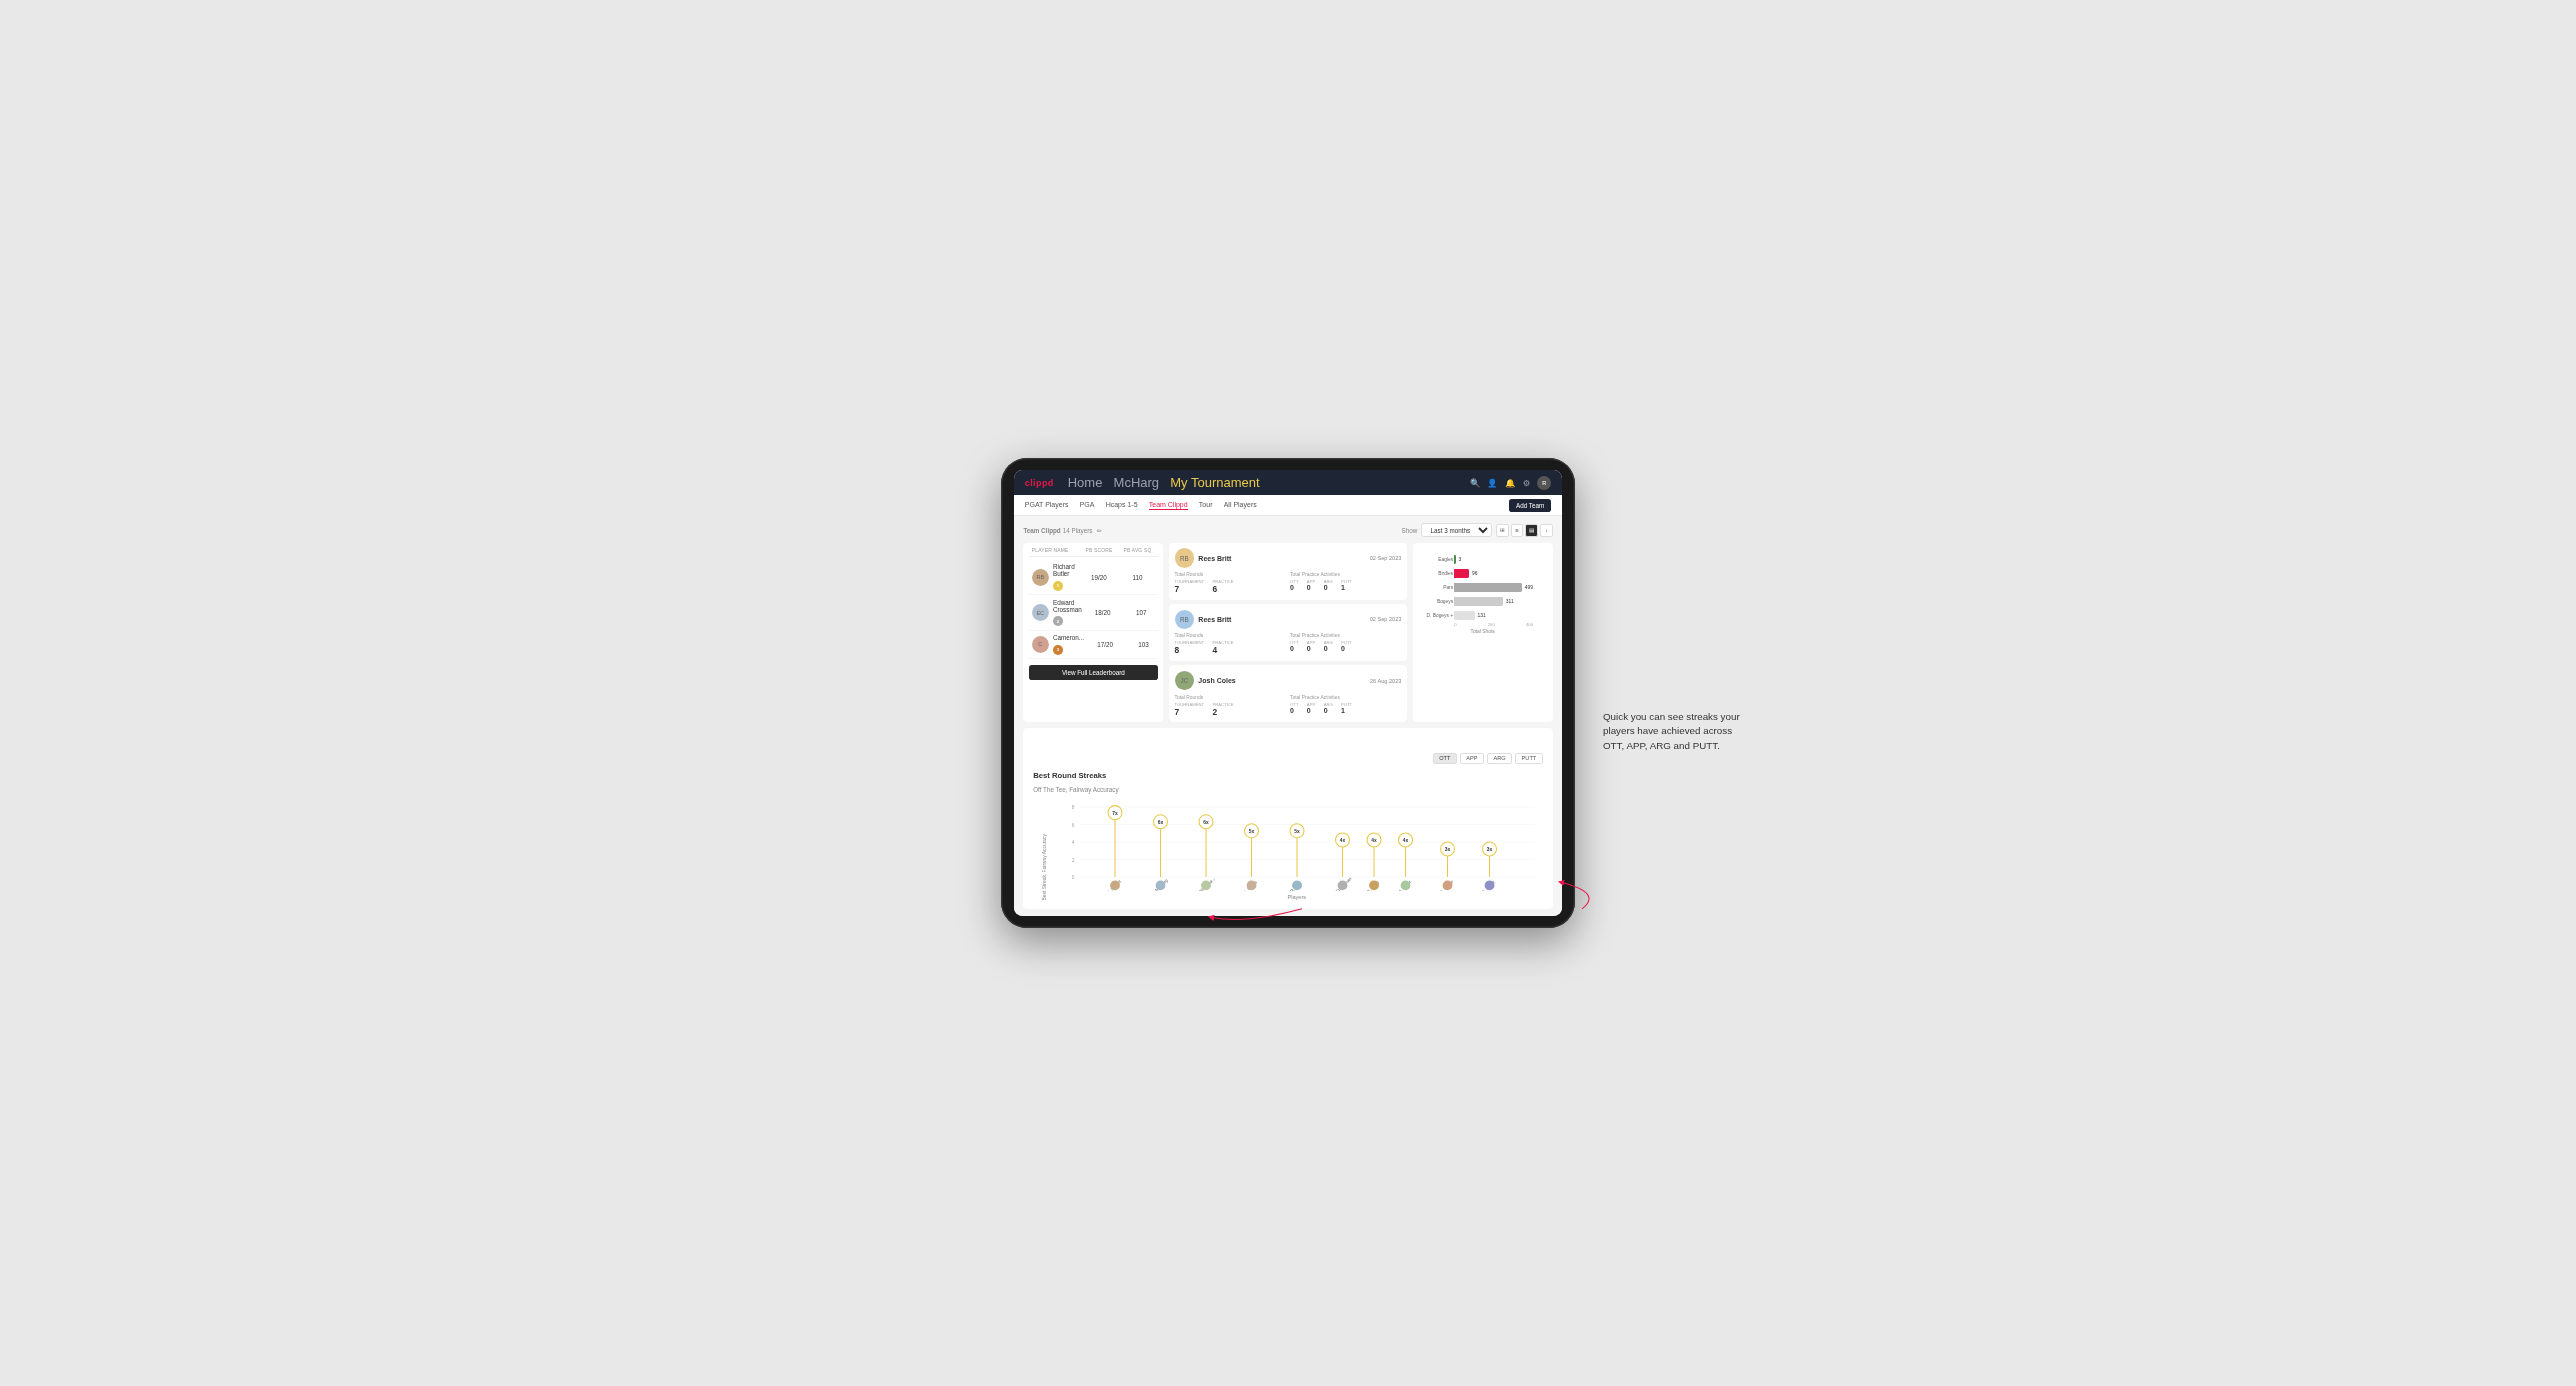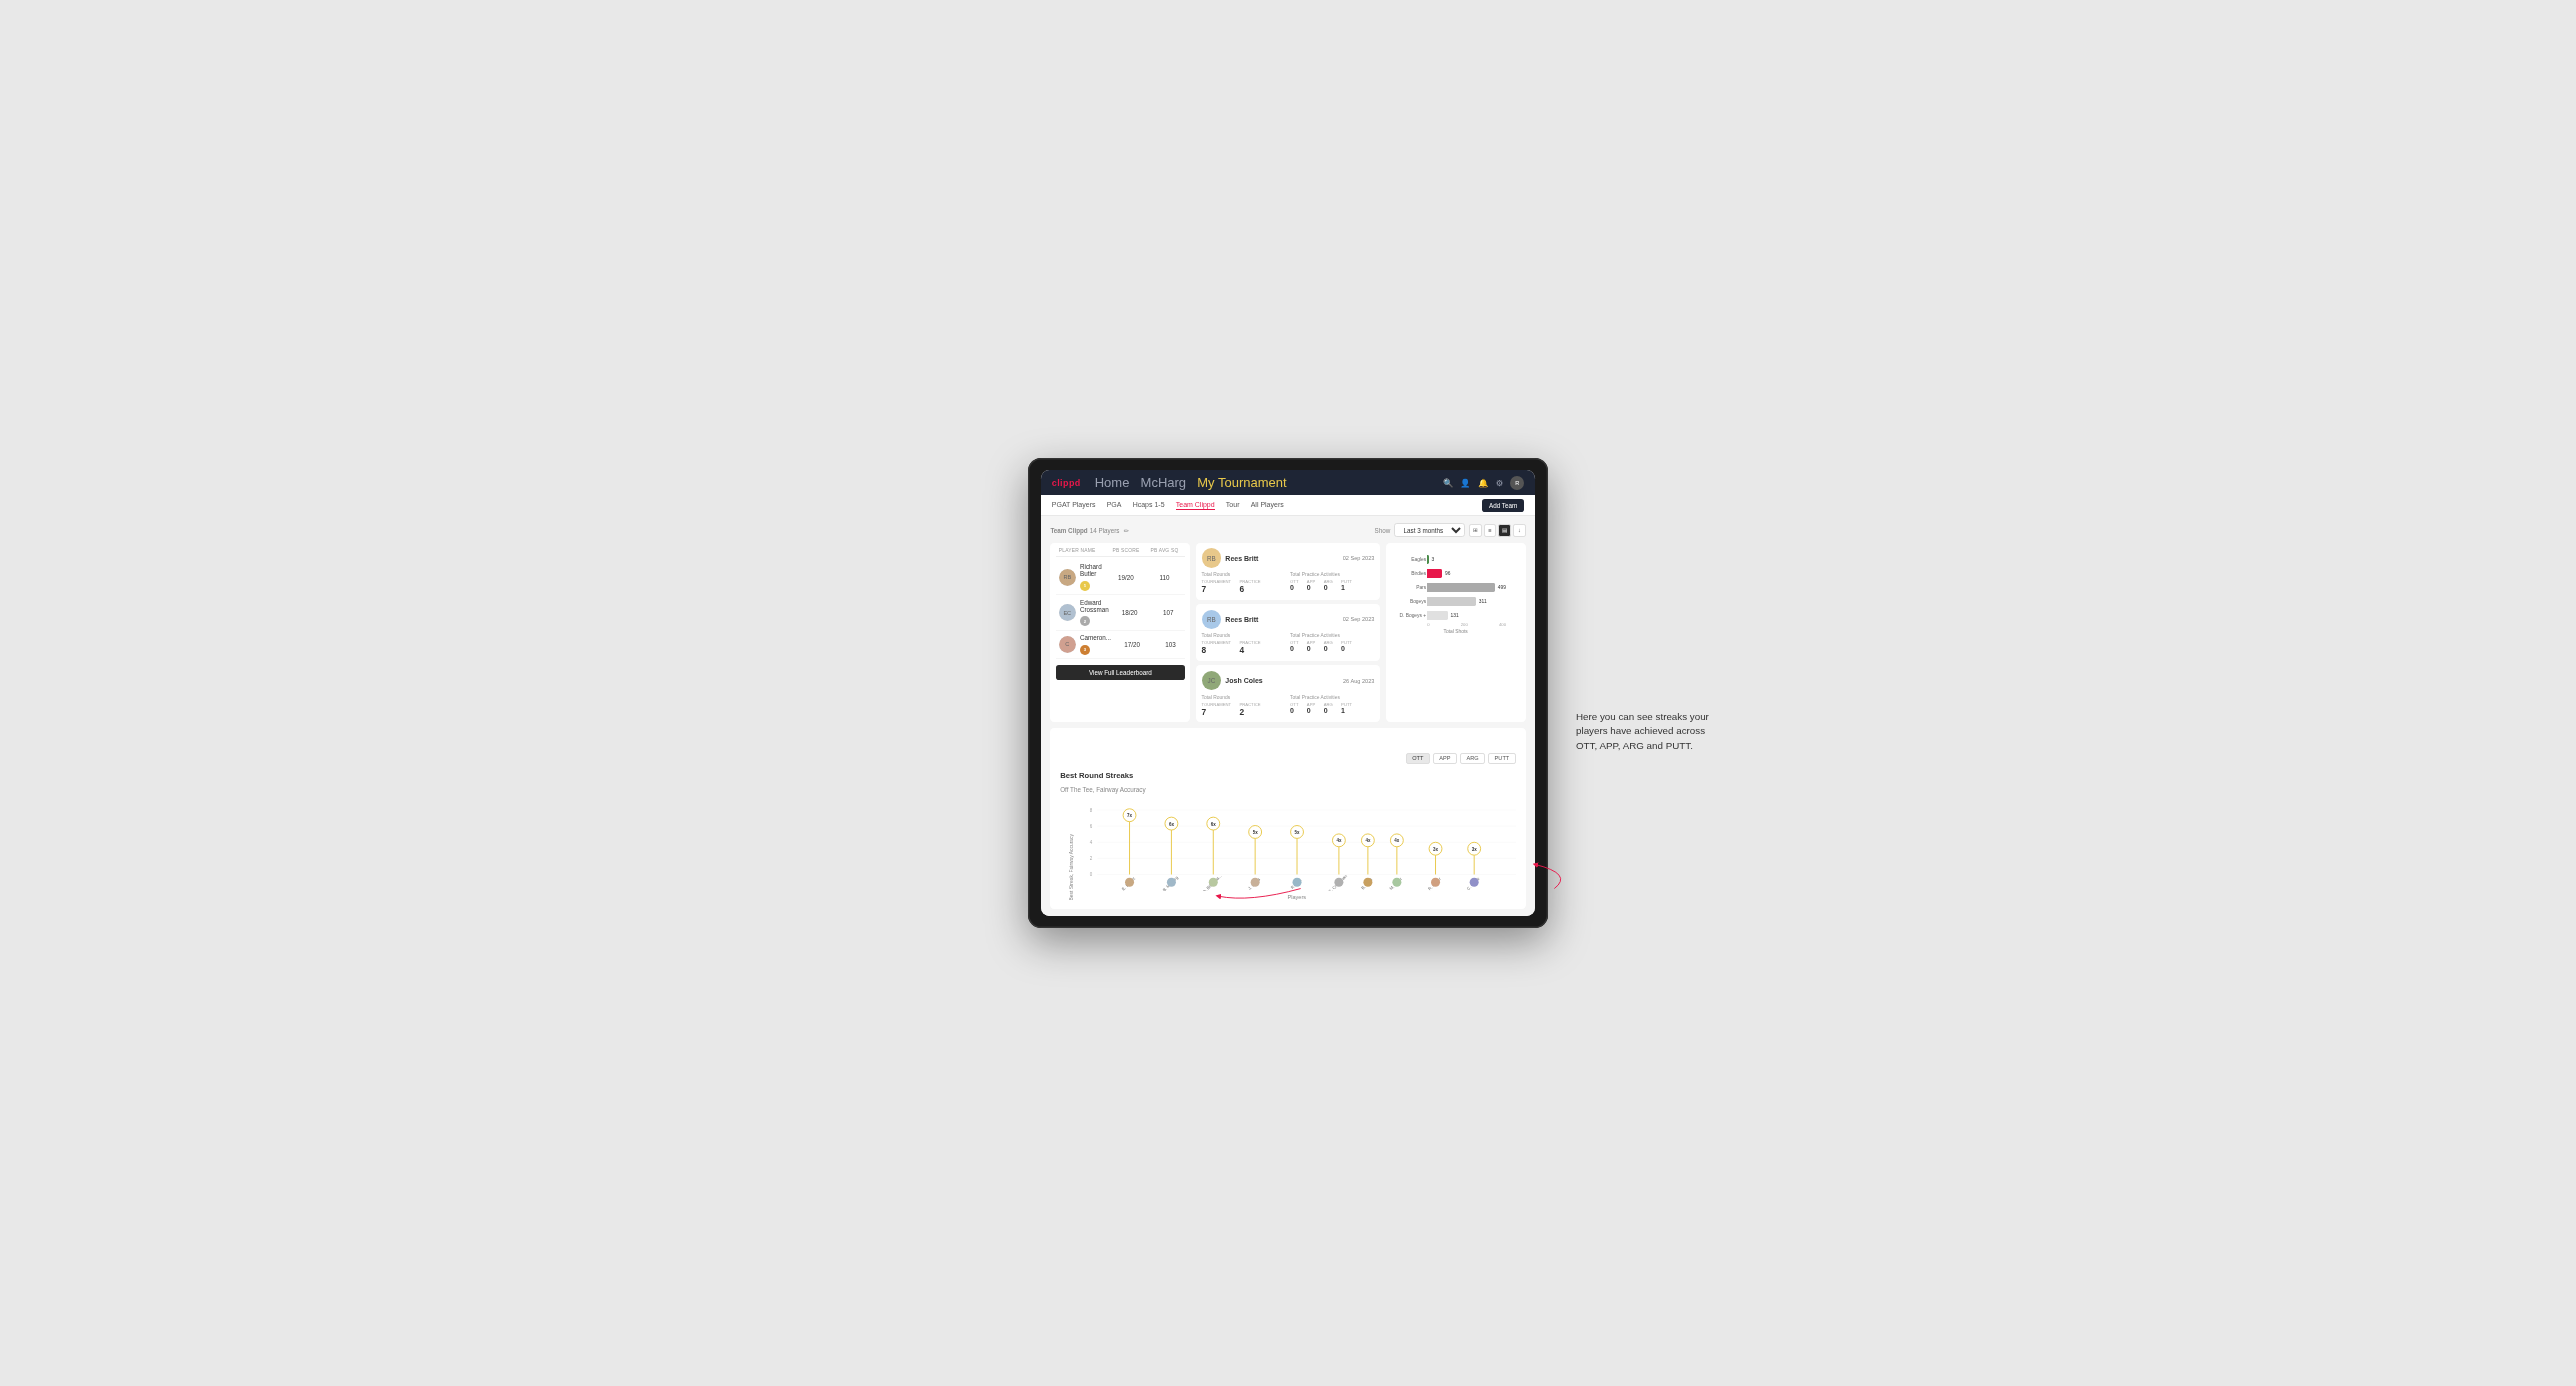--- a/index.html
+++ b/index.html
@@ -6,23 +6,23 @@
     body {
       background: #e8e8e8;
       display: flex;
       justify-content: center;
       align-items: center;
       min-height: 100vh;
       font-family: -apple-system, BlinkMacSystemFont, 'Segoe UI', sans-serif;
     }
 
     .tablet-frame {
-      width: 520px;
+      width: 574px;
       background: #1a1a1a;
-      border-radius: 13px;
+      border-radius: 26px;
       padding: 12.6px;
       box-shadow: 0 14px 42px rgba(0,0,0,0.4), inset 0 0 0 1.4px #333;
       position: relative;
     }
 
     .tablet-screen {
       background: #fff;
       border-radius: 8.4px;
       overflow: hidden;
     }
@@ -839,21 +839,21 @@
               <div style="text-align:center;font-size:5.6px;color:#888;margin-top:1.4px;">Players</div>
             </div>
           </div>
         </div>
 
       </div>
     </div>
   </div>
 
   <div style="position:absolute;right:-168px;top:252px;width:140px;">
-    <p style="font-size:9.8px;color:#333;line-height:1.5;">Here you can see streaks your players have achieved across OTT, APP, ARG and PUTT.</p>
+    <p style="font-size:9.8px;color:#333;line-height:1.5;">Quick you can see streaks your players have achieved across OTT, APP, ARG and PUTT.</p>
   </div>
 
   <svg style="position:absolute;top:0;left:0;width:100%;height:100%;pointer-events:none;overflow:visible;" viewBox="0 0 820 620" width="574" height="434">
 
     <path d="M 430 618 Q 350 640 300 630" stroke="#e8174a" stroke-width="1.5" fill="none" marker-end="url(#arrow)"></path>
 
     <path d="M 830 618 Q 860 595 800 580" stroke="#e8174a" stroke-width="1.5" fill="none" marker-end="url(#arrow)"></path>
     <defs>
       <marker id="arrow" markerWidth="6" markerHeight="6" refX="3" refY="3" orient="auto">
         <path d="M0,0 L0,6 L6,3 z" fill="#e8174a"></path>

